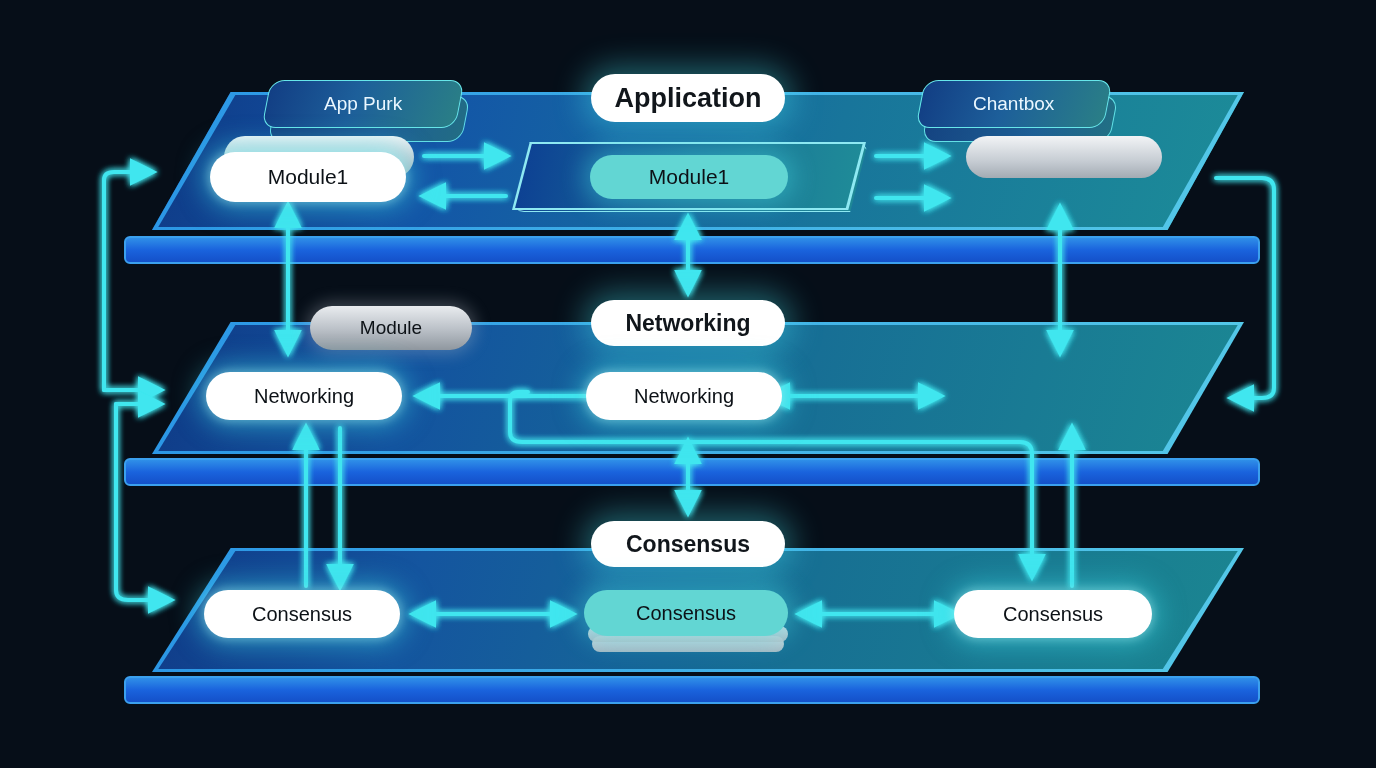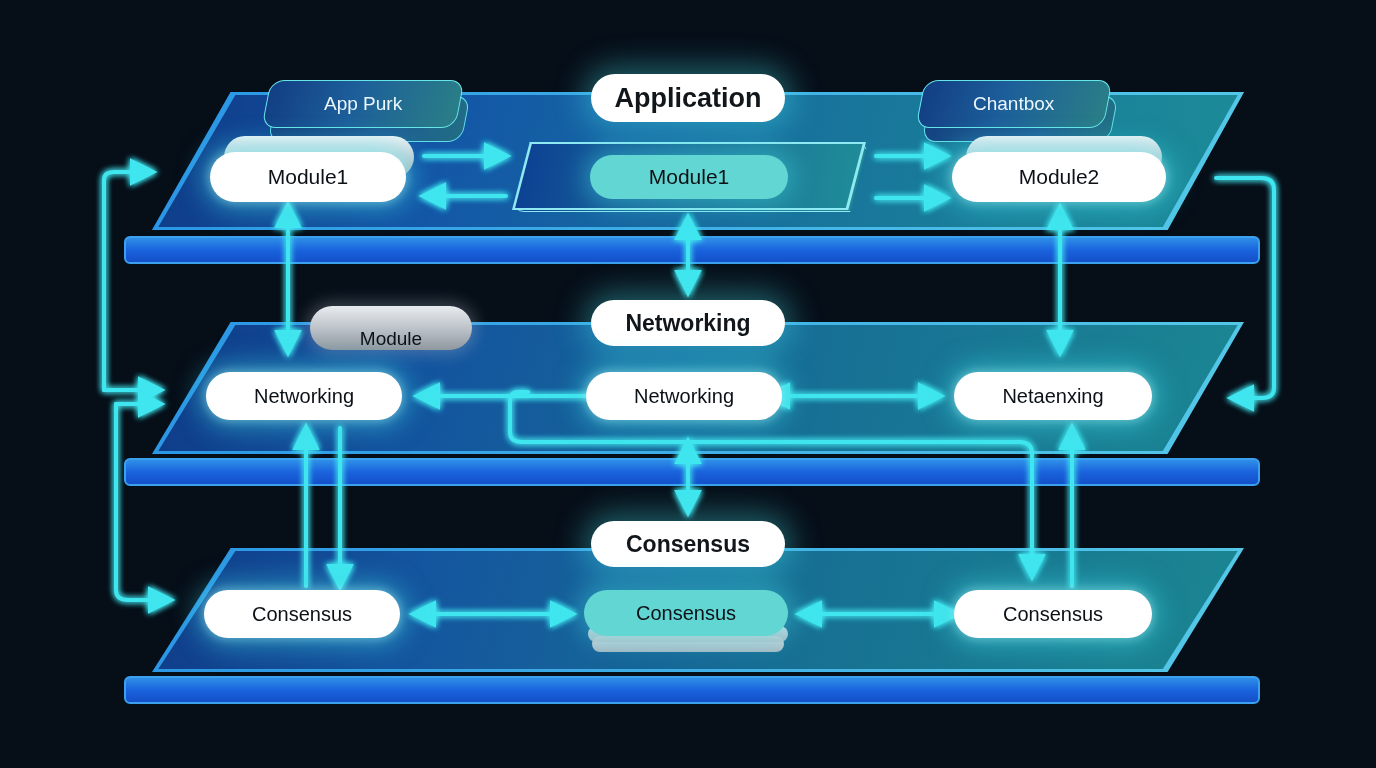--- a/index.html
+++ b/index.html
@@ -36,21 +36,20 @@
     background:#ffffff;
     box-shadow:0 0 26px 7px rgba(60,220,230,.50), 0 0 8px 2px rgba(255,255,255,.35);
   }
   .pill-teal{
     background:#62d6d3;
     box-shadow:0 0 24px 6px rgba(70,220,225,.42);
   }
   .pill-silver{
     background:linear-gradient(180deg,#e9ecef 0%,#b9bfc6 55%,#8f979f 100%);
     box-shadow:0 0 16px 4px rgba(190,200,210,.30);
-    align-items:flex-end;
   }
   .silver-cap{
     position:absolute;border-radius:999px;
     background:linear-gradient(180deg,#f2f4f6 0%,#c6ccd3 60%,#a3abb3 100%);
   }
   .stack-sheet{
     position:absolute;border-radius:999px;
     background:linear-gradient(180deg,#dfe6ea 0%,#b6c1c8 100%);
     opacity:.9;
   }
@@ -234,43 +233,37 @@
               clip-path:polygon(5% 0%, 100% 0%, 95% 100%, 0% 100%);
               background:#8ee9f2;"></div>
   <div style="position:absolute;left:514px;top:144px;width:350px;height:64px;
               clip-path:polygon(5.1% 0%, 99.6% 0%, 94.8% 100%, 0.3% 100%);
               background:linear-gradient(100deg,#0c3e93 0%,#1a6f98 50%,#1f8d98 100%);"></div>
   <div class="pill pill-teal" style="left:590px;top:155px;width:198px;height:44px;font-size:21px;">
     <span>Module1</span>
   </div>
 
   <div class="silver-cap" style="left:966px;top:136px;width:196px;height:42px;"></div>
-  <div class="pill pill-white" style="left:952px;top:152px;width:214px;height:50px;font-size:21px;">
-    <span>Module2</span>
-  </div>
 
   <div class="pill pill-silver" style="left:310px;top:306px;width:162px;height:44px;font-size:19px;">
     <span>Module</span>
   </div>
 
   <div class="hdr" style="left:591px;top:300px;width:194px;height:46px;font-size:23px;">
     <span>Networking</span>
   </div>
 
   <div class="pill pill-white" style="left:206px;top:372px;width:196px;height:48px;font-size:20px;">
     <span>Networking</span>
   </div>
 
   <div class="pill pill-white" style="left:586px;top:372px;width:196px;height:48px;font-size:20px;">
     <span>Networking</span>
   </div>
 
-  <div class="pill pill-white" style="left:954px;top:372px;width:198px;height:48px;font-size:20px;">
-    <span>Netaenxing</span>
-  </div>
 
   <div class="hdr" style="left:591px;top:521px;width:194px;height:46px;font-size:23px;">
     <span>Consensus</span>
   </div>
 
   <div class="pill pill-white" style="left:204px;top:590px;width:196px;height:48px;font-size:20px;">
     <span>Consensus</span>
   </div>
 
   <div class="stack-sheet" style="left:592px;top:636px;width:192px;height:16px;"></div>

